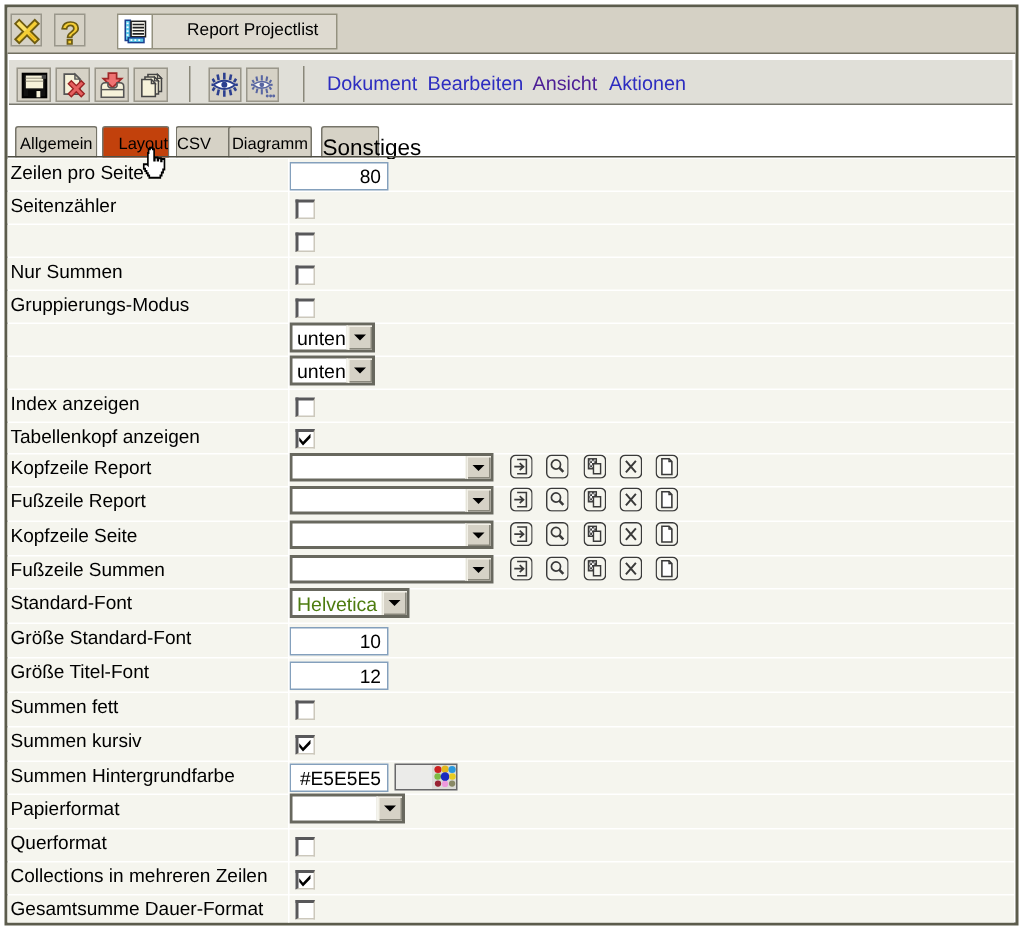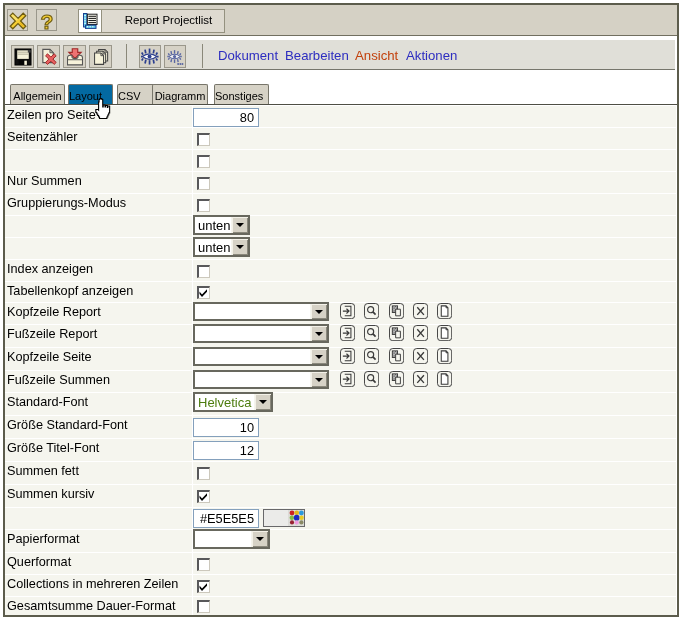--- a/index.html
+++ b/index.html
@@ -133,27 +133,27 @@
           </g>
           <circle cx="13.5" cy="17.8" r="1.1" fill="#3a4c9a"></circle>
           <circle cx="16" cy="17.8" r="1.1" fill="#3a4c9a"></circle>
           <circle cx="18.3" cy="17.8" r="1.1" fill="#3a4c9a"></circle>
         </g>
       </svg>
     </div>
 <div style="position:absolute;left:202px;top:44px;width:1px;height:24px;background:#8a887a"></div>
 <div style="position:absolute;left:218px;top:48px;font-size:13.2px;color:#2d2dc0">Dokument</div>
 <div style="position:absolute;left:285px;top:48px;font-size:13.2px;color:#2d2dc0">Bearbeiten</div>
-<div style="position:absolute;left:355px;top:48px;font-size:13.2px;color:#c2410c">Ansicht</div>
+<div style="position:absolute;left:355px;top:48px;font-size:13.2px;color:#4c1d95">Ansicht</div>
 <div style="position:absolute;left:406px;top:48px;font-size:13.2px;color:#2d2dc0">Aktionen</div>
 <div style="position:absolute;left:10px;top:84px;width:55px;height:21px;box-sizing:border-box;background:#d6d2c6;border:1px solid #77756a;border-bottom:none;border-radius:2px 2px 0 0;text-align:center;font-size:11px;padding-top:5px">Allgemein</div>
-<div style="position:absolute;left:68px;top:84px;width:45px;height:21px;box-sizing:border-box;background:#0369a1;border:1px solid #77756a;border-bottom:none;border-radius:2px 2px 0 0;text-align:left;font-size:11px;padding-top:5px">Layout</div>
+<div style="position:absolute;left:68px;top:84px;width:45px;height:21px;box-sizing:border-box;background:#c2410c;border:1px solid #77756a;border-bottom:none;border-radius:2px 2px 0 0;text-align:right;font-size:11px;padding-top:5px">Layout</div>
 <div style="position:absolute;left:117px;top:84px;width:49px;height:21px;box-sizing:border-box;background:#d6d2c6;border:1px solid #77756a;border-bottom:none;border-radius:2px 2px 0 0;text-align:left;font-size:11px;padding-top:5px">CSV</div>
 <div style="position:absolute;left:152px;top:84px;width:56px;height:21px;box-sizing:border-box;background:#d6d2c6;border:1px solid #77756a;border-bottom:none;border-radius:2px 2px 0 0;text-align:center;font-size:11px;padding-top:5px">Diagramm</div>
-<div style="position:absolute;left:214px;top:84px;width:55px;height:21px;box-sizing:border-box;background:#d6d2c6;border:1px solid #77756a;border-bottom:none;border-radius:2px 2px 0 0;text-align:left;font-size:11px;padding-top:5px">Sonstiges</div>
+<div style="position:absolute;left:214px;top:84px;width:39px;height:21px;box-sizing:border-box;background:#d6d2c6;border:1px solid #77756a;border-bottom:none;border-radius:2px 2px 0 0;text-align:left;font-size:15px;padding-top:5px">Sonstiges</div>
 <div style="position:absolute;left:5px;top:104px;width:672px;height:1px;background:#4e4e44"></div>
 <div style="position:absolute;left:5px;top:106px;width:671px;height:21px;background:#f5f5ee"></div>
 <div style="position:absolute;left:7px;top:108px;font-size:12.7px;color:#000">Zeilen pro Seite</div>
 <div style="position:absolute;left:193px;top:108px;width:66px;height:19px;box-sizing:border-box;border:1px solid #84a0bc;background:#fff;font-size:12.8px;color:#000;text-align:right;padding:1px 4px 0 0">80</div>
 <div style="position:absolute;left:5px;top:128px;width:671px;height:21px;background:#f5f5ee"></div>
 <div style="position:absolute;left:7px;top:130px;font-size:12.7px;color:#000">Seitenzähler</div>
 <div style="position:absolute;left:197px;top:133px;width:13px;height:13px;box-sizing:border-box;background:#fff;border-top:2px solid #58585a;border-left:2px solid #58585a;border-right:1px solid #ccc8bc;border-bottom:1px solid #ccc8bc;"></div>
 <div style="position:absolute;left:5px;top:150px;width:671px;height:21px;background:#f5f5ee"></div>
 <div style="position:absolute;left:197px;top:155px;width:13px;height:13px;box-sizing:border-box;background:#fff;border-top:2px solid #58585a;border-left:2px solid #58585a;border-right:1px solid #ccc8bc;border-bottom:1px solid #ccc8bc;"></div>
 <div style="position:absolute;left:5px;top:172px;width:671px;height:21px;background:#f5f5ee"></div>
@@ -328,20 +328,21 @@
 <div style="position:absolute;left:7px;top:464px;font-size:12.7px;color:#000">Summen fett</div>
 <div style="position:absolute;left:197px;top:467px;width:13px;height:13px;box-sizing:border-box;background:#fff;border-top:2px solid #58585a;border-left:2px solid #58585a;border-right:1px solid #ccc8bc;border-bottom:1px solid #ccc8bc;"></div>
 <div style="position:absolute;left:5px;top:485px;width:671px;height:22px;background:#f5f5ee"></div>
 <div style="position:absolute;left:7px;top:487px;font-size:12.7px;color:#000">Summen kursiv</div>
 <div style="position:absolute;left:197px;top:490px;width:13px;height:13px;box-sizing:border-box;background:#fff;border-top:2px solid #58585a;border-left:2px solid #58585a;border-right:1px solid #ccc8bc;border-bottom:1px solid #ccc8bc;">
       <svg width="13" height="13" viewBox="0 0 13 13" style="position:absolute;left:-2px;top:-2px">
         <path d="M2.5 5.5 L5 8.5 L10 3.2 L10 5.8 L5 11 L2.5 8 Z" fill="#000"></path>
       </svg>
     </div>
 <div style="position:absolute;left:5px;top:508px;width:671px;height:21px;background:#f5f5ee"></div>
+<div style="position:absolute;left:7px;top:510px;font-size:12.7px;color:#000">Summen Hintergrundfarbe</div>
 <div style="position:absolute;left:193px;top:509px;width:66px;height:19px;box-sizing:border-box;border:1px solid #84a0bc;background:#fff;font-size:12.8px;color:#000;text-align:right;padding:1px 4px 0 0">#E5E5E5</div>
 <div style="position:absolute;left:263px;top:509px;width:42px;height:18px;box-sizing:border-box;background:#ebebe9;border:1.5px solid #68686a;overflow:hidden">
       <div style="position:absolute;right:-1px;top:-1px;width:17px;height:17px"><svg width="17" height="17" viewBox="0 0 17 17" style="">
           <rect x="0" y="0" width="17" height="17" fill="#dcdcd8"></rect>
           <circle cx="4" cy="4" r="2.4" fill="#cc2222"></circle>
           <circle cx="8.7" cy="3.8" r="2.4" fill="#e3b81e"></circle>
           <circle cx="13.4" cy="4" r="2.4" fill="#2a99dd"></circle>
           <circle cx="3.8" cy="8.7" r="2.2" fill="#7fbb44"></circle>
           <circle cx="8.7" cy="8.7" r="2.9" fill="#1b2bc0"></circle>
           <circle cx="13.6" cy="8.7" r="2.2" fill="#e8cc22"></circle>

